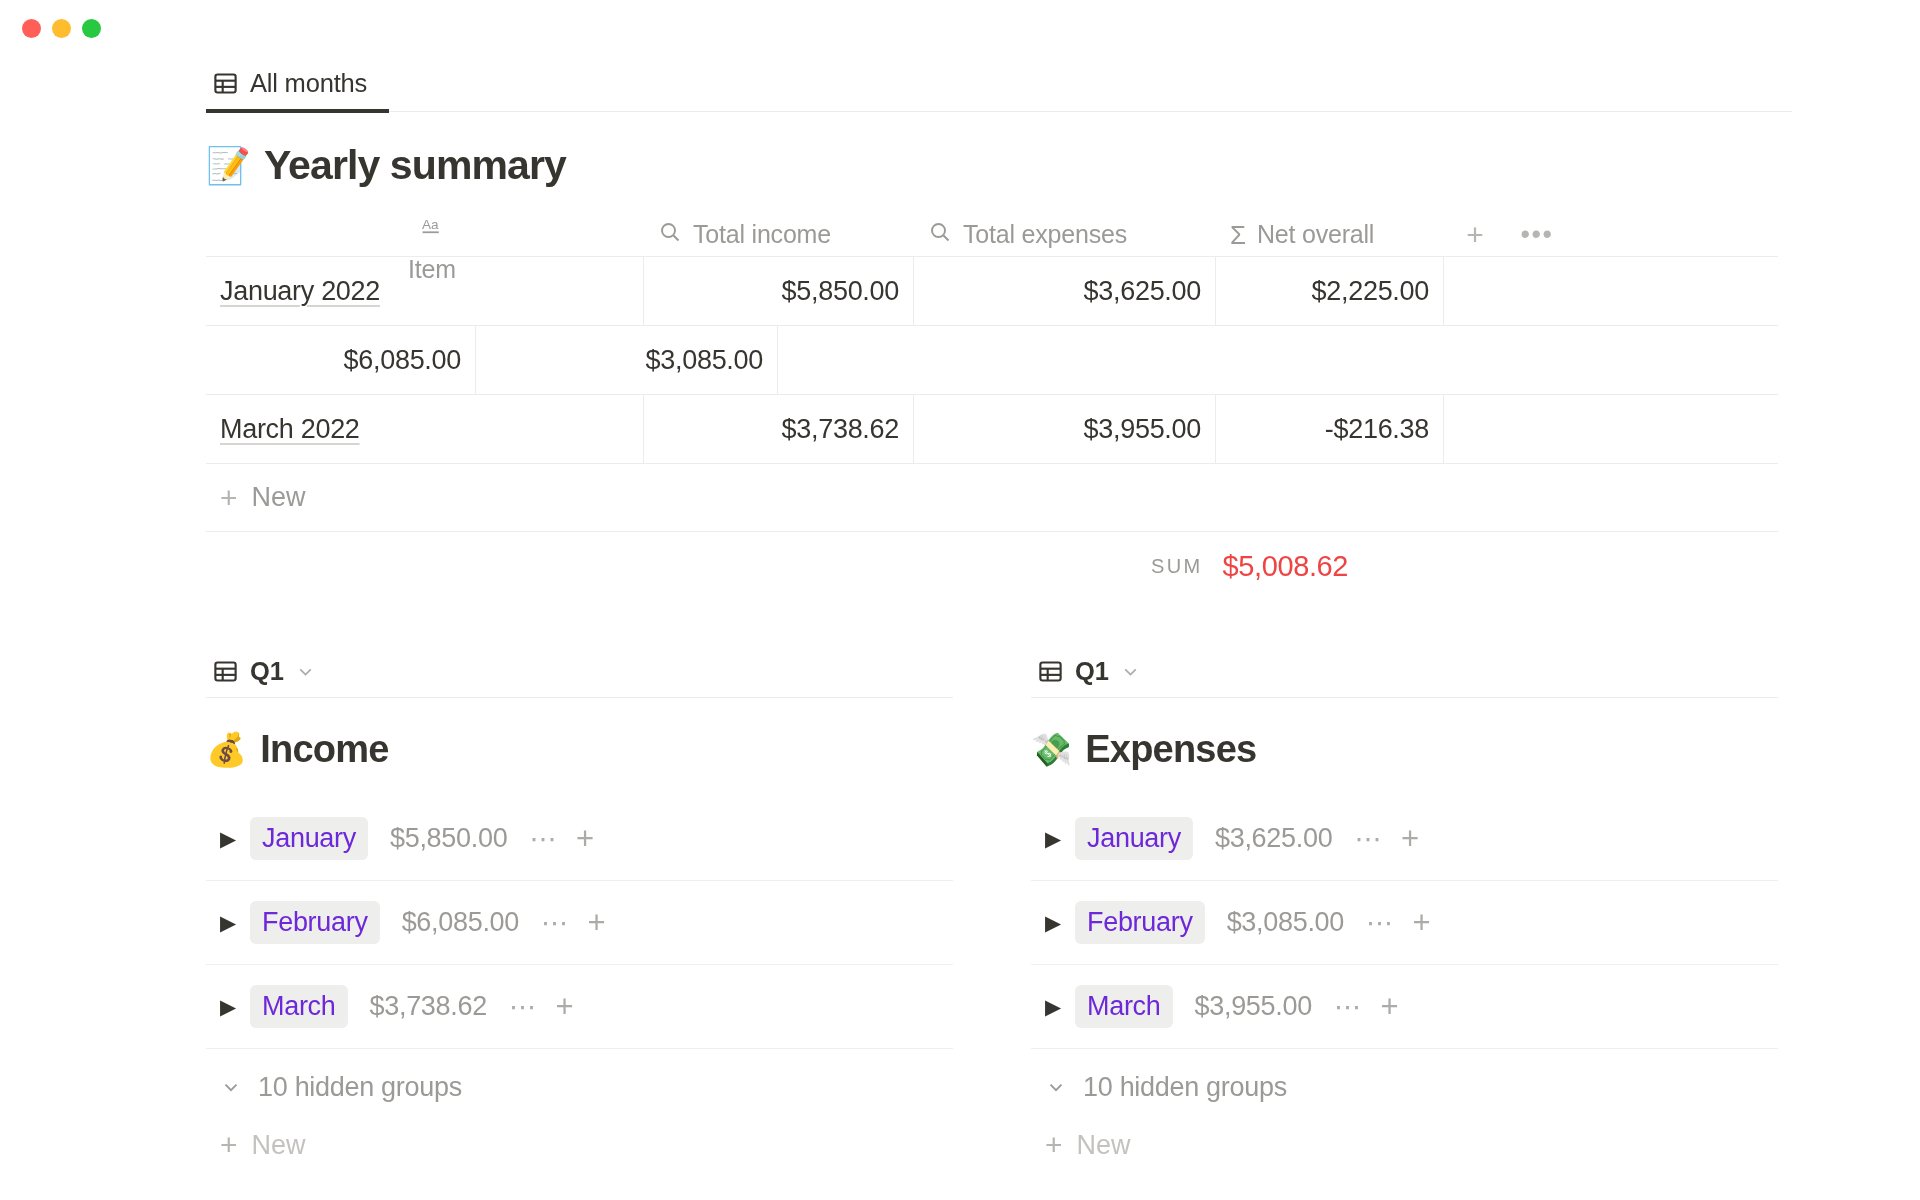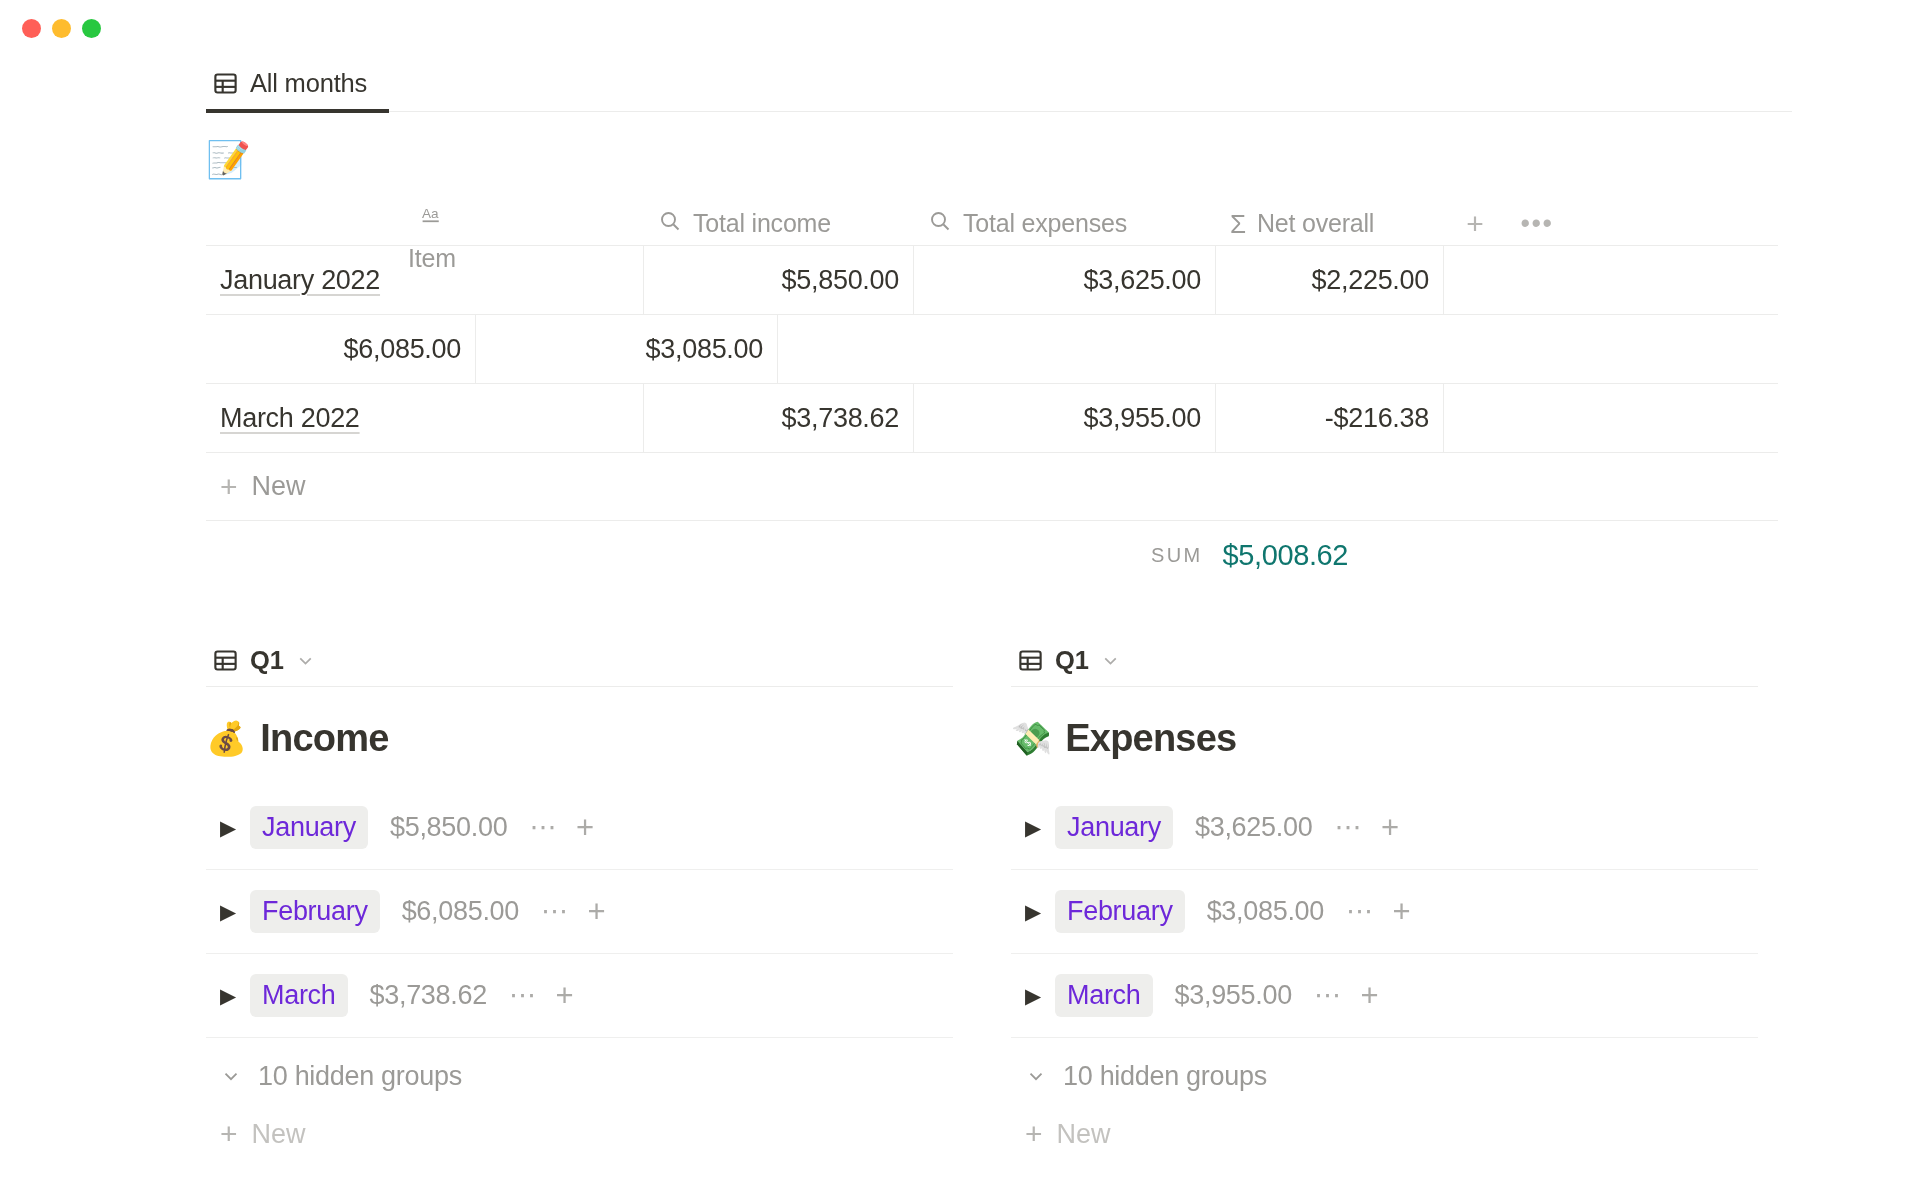--- a/index.html
+++ b/index.html
@@ -168,29 +168,29 @@
     padding-right: 430px;
     gap: 20px;
   }
   .sum-label {
     font-size: 20px;
     color: #9b9a97;
     letter-spacing: 2.4px;
   }
   .sum-value {
     font-size: 29px;
-    color: #0f766e;
+    color: #ef4444;
     letter-spacing: -0.4px;
   }
 
   
   .board {
     display: flex;
     margin-top: 50px;
-    gap: 58px;
+    gap: 78px;
   }
   .board-col { width: 747px; }
 
   .col-tabs {
     height: 48px;
     border-bottom: 1.6px solid #ececeb;
     display: flex;
     align-items: flex-end;
   }
   .col-tab {
@@ -310,20 +310,21 @@
           <line x1="3" y1="15" x2="21" y2="15"></line>
           <line x1="9.5" y1="9.5" x2="9.5" y2="20"></line>
         </svg>
       </span>
       <span>All months</span>
     </div>
   </div>
 
   <div class="db-title">
     <span class="emoji">📝</span>
+    <span>Yearly summary</span>
   </div>
 
   <div class="tbl">
 
     <div class="tbl-header">
       <div class="th c-item">
         <span>
           <svg width="25" height="25" viewBox="0 0 24 24" fill="none" stroke="#9b9a97" stroke-width="1.7">
             <text x="2" y="15" font-size="13" font-family="Liberation Sans, sans-serif" fill="#9b9a97" stroke="none">Aa</text>
             <line x1="2.5" y1="18.5" x2="18" y2="18.5"></line>

